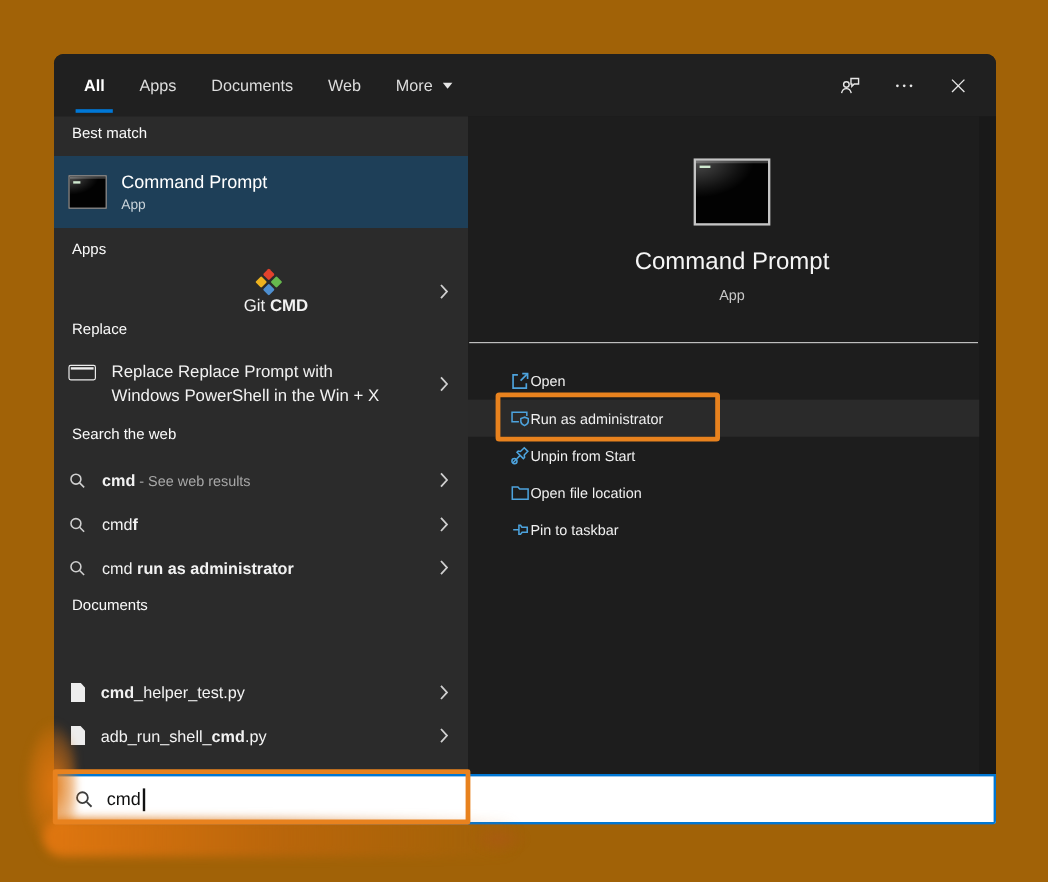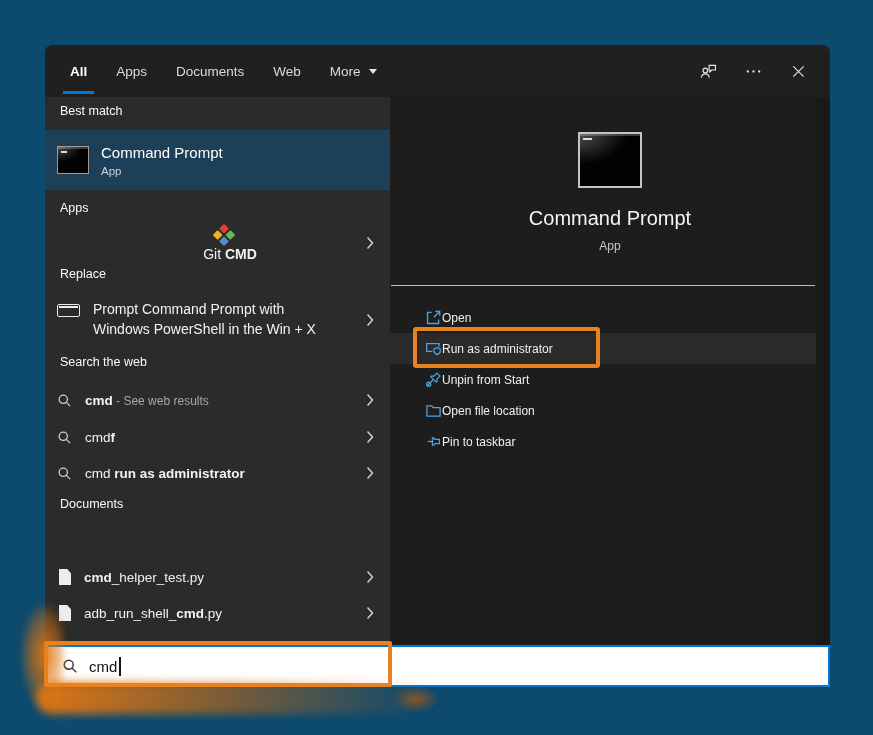--- a/index.html
+++ b/index.html
@@ -1,16 +1,16 @@
 <!DOCTYPE html>
 <html><head>
 <meta charset="utf-8">
 <style>
   html,body{margin:0;padding:0;background:#000;}
-  .stage{position:relative;width:873px;height:735px;background:#0c4a6e;overflow:hidden;
+  .stage{position:relative;width:873px;height:735px;background:#a16207;overflow:hidden;
          font-family:"Liberation Sans","DejaVu Sans",sans-serif;}
   .window{position:absolute;left:45px;top:45px;width:785px;height:642px;background:#1d1d1d;
           border-radius:8px 8px 3px 3px;overflow:hidden;z-index:1;}
 
   
   .header{position:absolute;top:0;left:0;right:0;height:52px;background:#202020;}
   .tabs{position:absolute;left:23px;top:0;height:52px;display:flex;align-items:center;gap:25px;}
   .tab{position:relative;height:100%;display:flex;align-items:center;font-size:13.5px;color:#dcdcdc;padding:0 2px;cursor:default;}
   .tab.selected{color:#fff;font-weight:700;}
   .tab.selected::after{content:"";position:absolute;left:-5px;right:-5px;bottom:3px;height:3px;background:#0078d7;}
@@ -171,21 +171,21 @@
         <svg class="chev" width="8" height="14" viewBox="0 0 8 14" fill="none" stroke="#cfcfcf" stroke-width="1.5">
             <path d="M1.5 1.5L6.5 7l-5 5.5"></path>
           </svg>
       </div>
 
       <div class="sec-label" style="top:170px;">Replace</div>
 
       <div class="row replace-row" style="top:195px;height:56px;">
         <div class="winrect-icon"></div>
         <div class="replace-lines">
-          <div>Prompt Command Prompt with</div>
+          <div>Replace Replace Prompt with</div>
           <div>Windows PowerShell in the Win + X</div>
         </div>
         <svg class="chev" width="8" height="14" viewBox="0 0 8 14" fill="none" stroke="#cfcfcf" stroke-width="1.5">
             <path d="M1.5 1.5L6.5 7l-5 5.5"></path>
           </svg>
       </div>
 
       <div class="sec-label" style="top:258px;">Search the web</div>
 
       <div class="row" style="top:325px;height:30px;">

